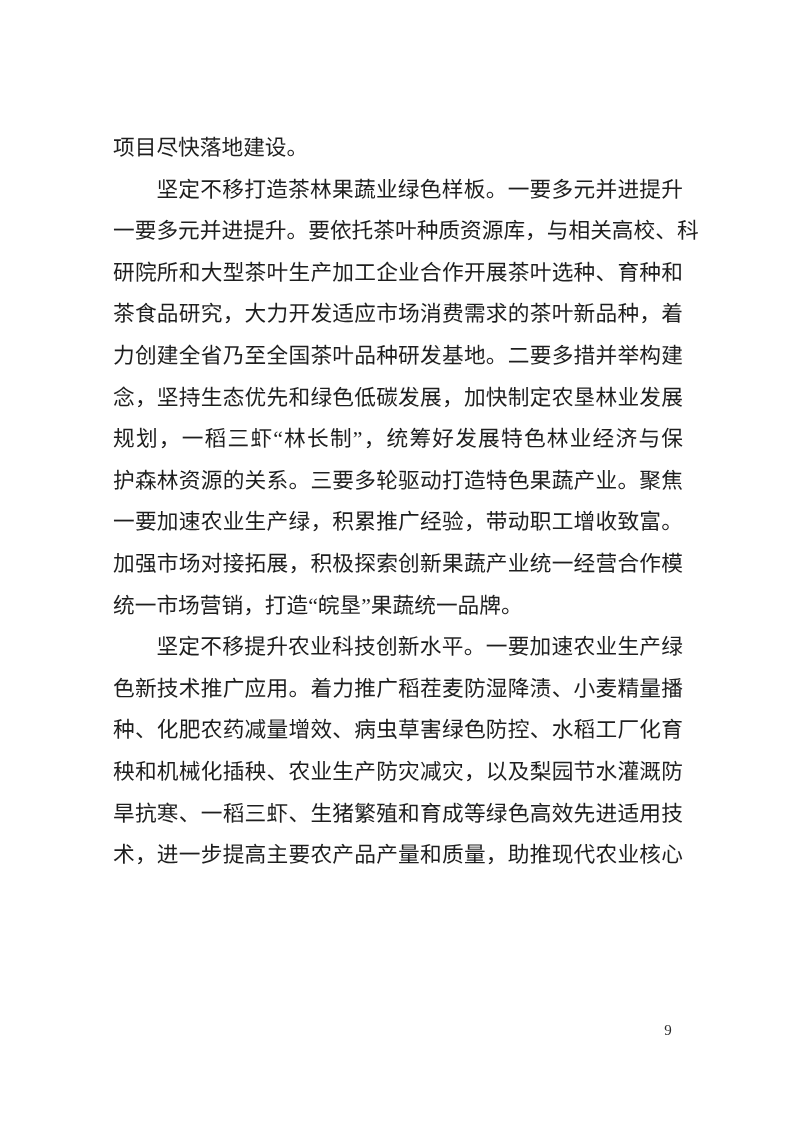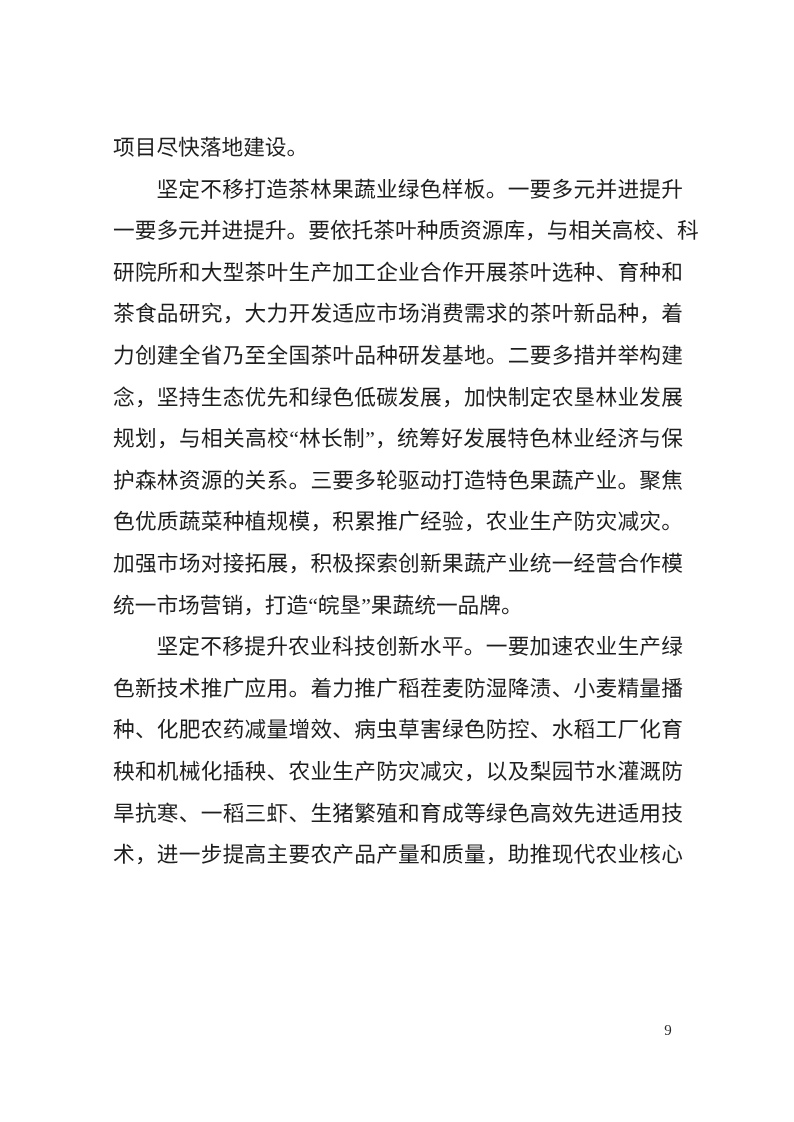--- a/index.html
+++ b/index.html
@@ -67,23 +67,23 @@
       <div class="paragraph">
         <div class="line">项目尽快落地建设。</div>
       </div>
       <div class="paragraph">
         <div class="line indent fill">坚定不移打造茶林果蔬业绿色样板。一要多元并进提升</div>
         <div class="line fill">一要多元并进提升。要依托茶叶种质资源库，与相关高校、科</div>
         <div class="line fill">研院所和大型茶叶生产加工企业合作开展茶叶选种、育种和</div>
         <div class="line fill">茶食品研究，大力开发适应市场消费需求的茶叶新品种，着</div>
         <div class="line fill">力创建全省乃至全国茶叶品种研发基地。二要多措并举构建</div>
         <div class="line fill">念，坚持生态优先和绿色低碳发展，加快制定农垦林业发展</div>
-        <div class="line fill">规划，与相关高校“林长制”，统筹好发展特色林业经济与保</div>
+        <div class="line fill">规划，一稻三虾“林长制”，统筹好发展特色林业经济与保</div>
         <div class="line fill">护森林资源的关系。三要多轮驱动打造特色果蔬产业。聚焦</div>
-        <div class="line fill">色优质蔬菜种植规模，积累推广经验，农业生产防灾减灾。</div>
+        <div class="line fill">一要加速农业生产绿，积累推广经验，带动职工增收致富。</div>
         <div class="line fill">加强市场对接拓展，积极探索创新果蔬产业统一经营合作模</div>
         <div class="line">统一市场营销，打造“皖垦”果蔬统一品牌。</div>
       </div>
       <div class="paragraph">
         <div class="line indent fill">坚定不移提升农业科技创新水平。一要加速农业生产绿</div>
         <div class="line fill">色新技术推广应用。着力推广稻茬麦防湿降渍、小麦精量播</div>
         <div class="line fill">种、化肥农药减量增效、病虫草害绿色防控、水稻工厂化育</div>
         <div class="line fill">秧和机械化插秧、农业生产防灾减灾，以及梨园节水灌溉防</div>
         <div class="line fill">旱抗寒、一稻三虾、生猪繁殖和育成等绿色高效先进适用技</div>
         <div class="line fill">术，进一步提高主要农产品产量和质量，助推现代农业核心</div>

